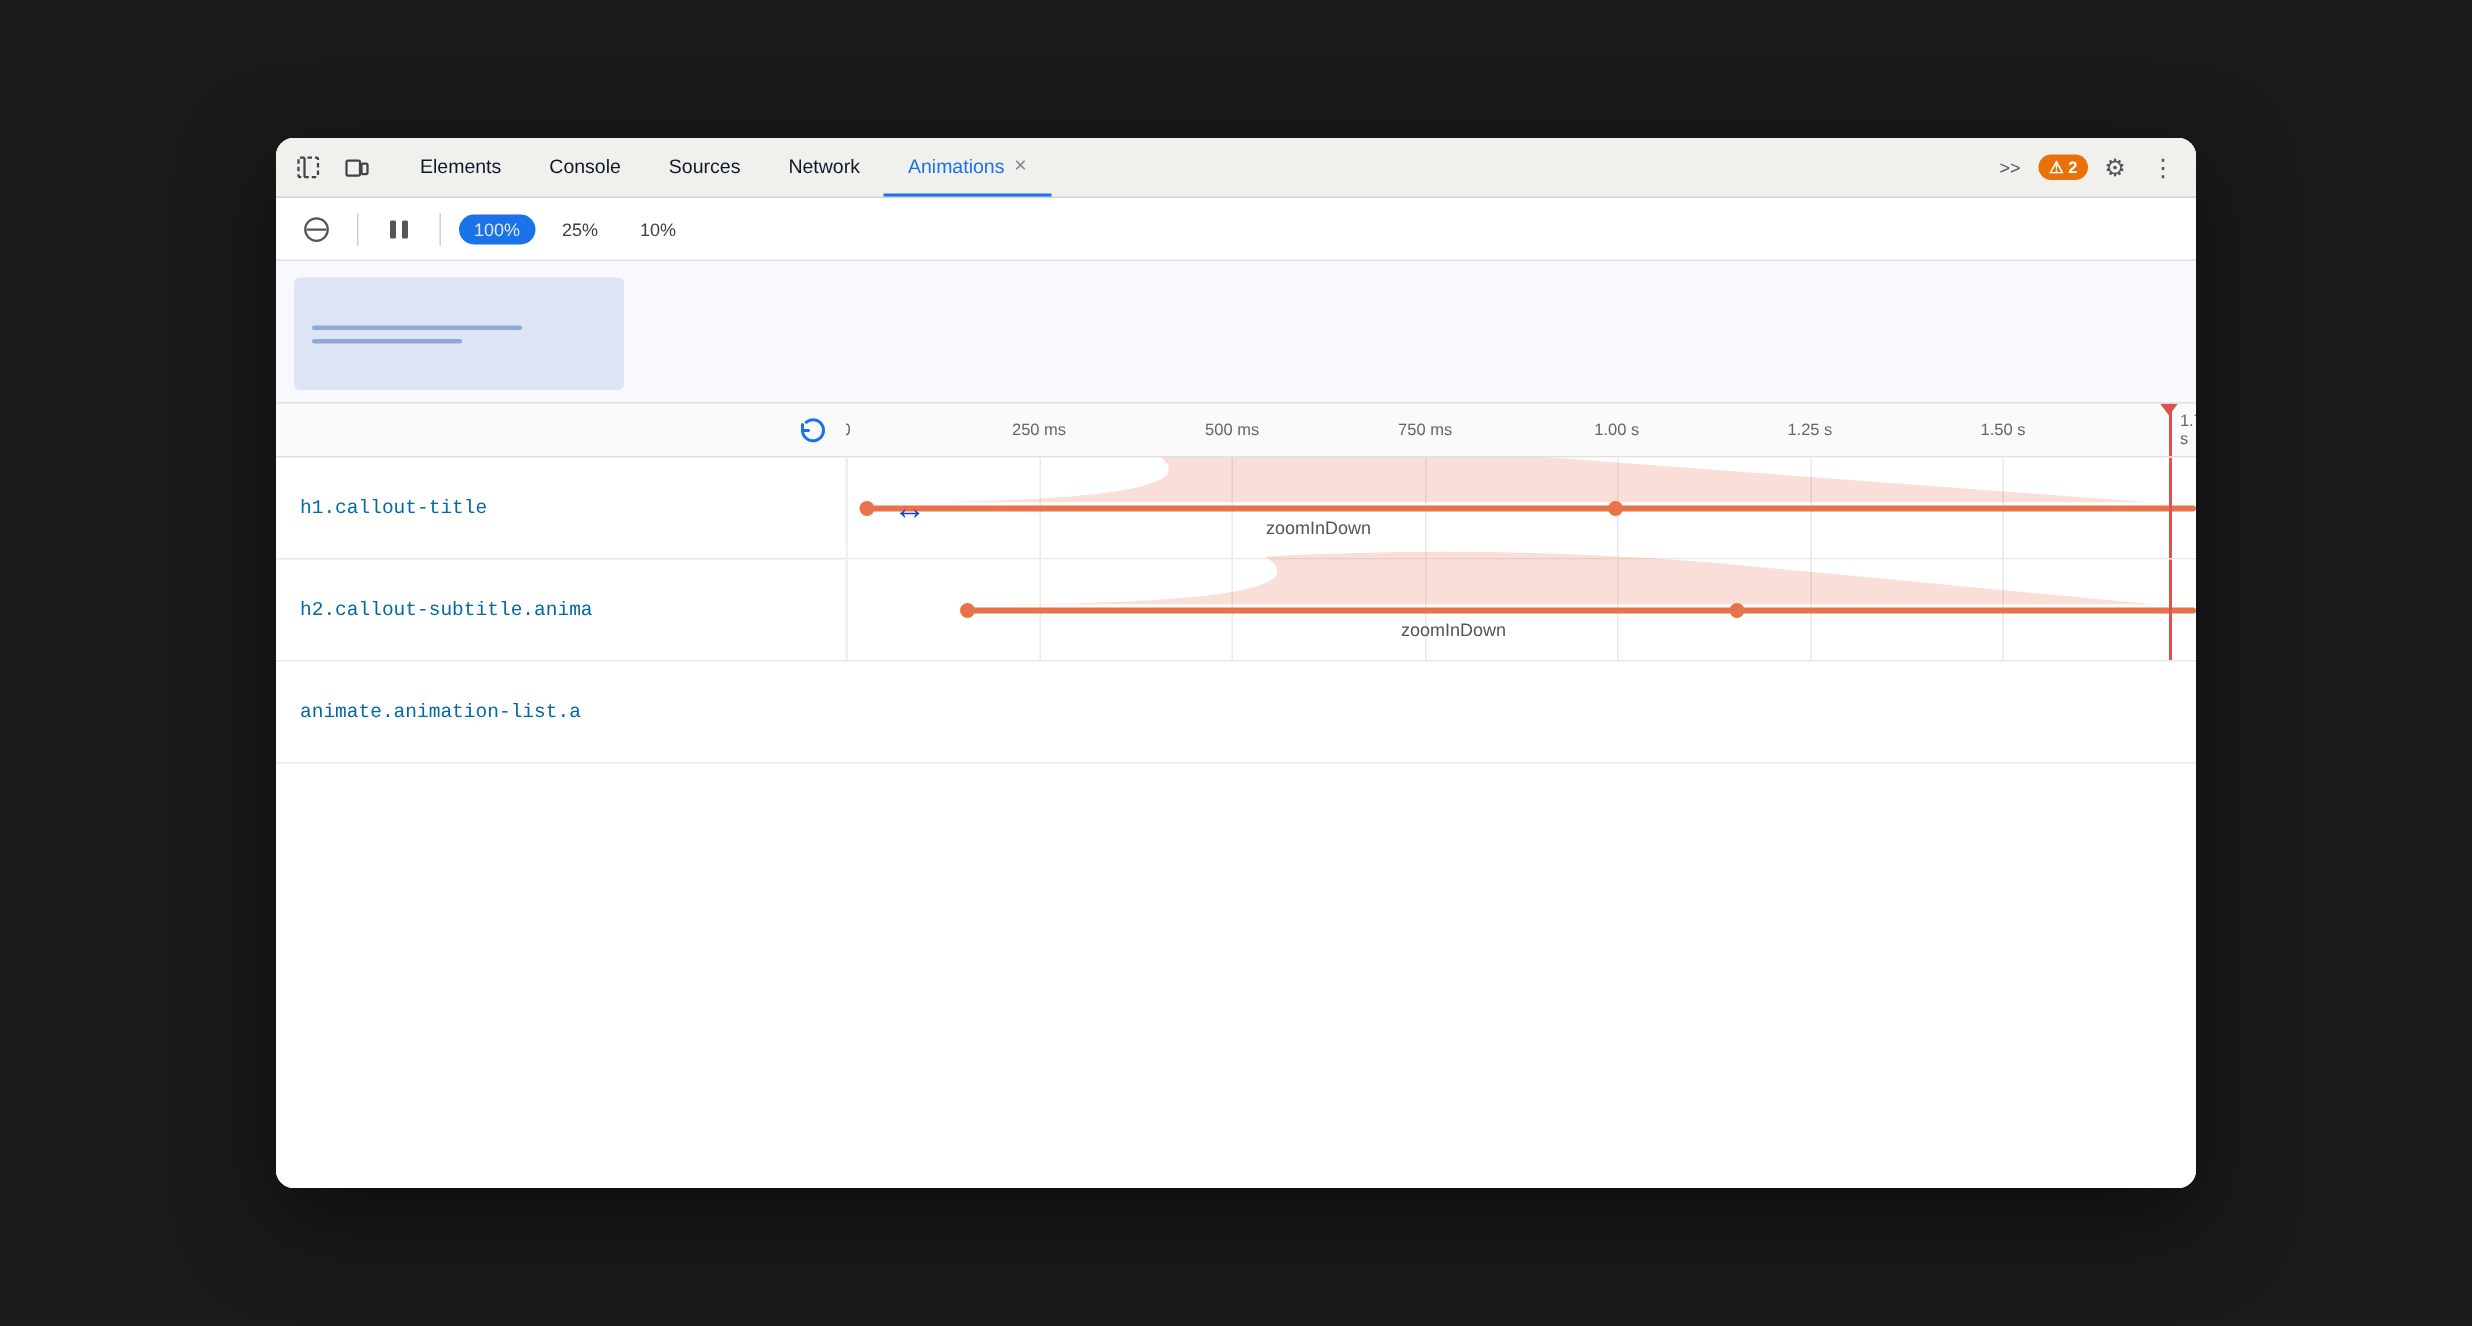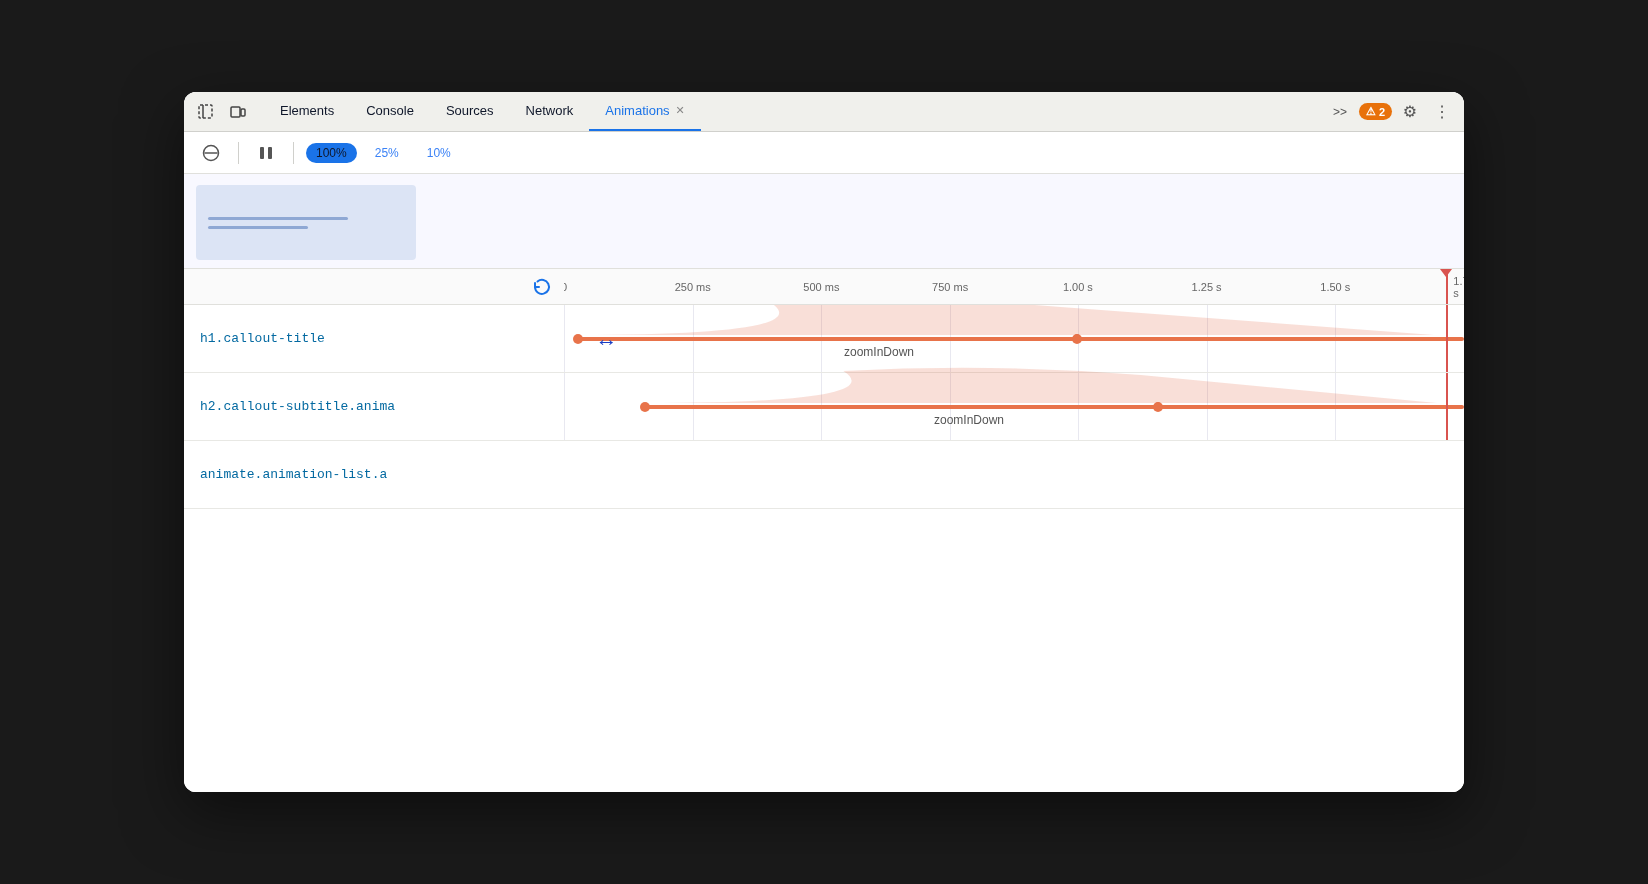--- a/index.html
+++ b/index.html
@@ -172,27 +172,27 @@
       height: 22px;
       background: #d0d0cc;
       margin: 0 4px;
     }
     .speed-btn {
       padding: 3px 10px;
       border-radius: 12px;
       font-size: 12px;
       font-weight: 500;
       cursor: pointer;
-      color: #3b82f6;
+      color: #404040;
       border: none;
       background: transparent;
     }
     .speed-btn.active {
       background: #1a73e8;
-      color: #0f172a;
+      color: #e5e5e5;
     }
 
     
     .anim-preview {
       height: 95px;
       background: #f8f8ff;
       border-bottom: 1px solid #e0e0dc;
       display: flex;
       align-items: flex-end;
       padding: 0 0 8px 12px;

